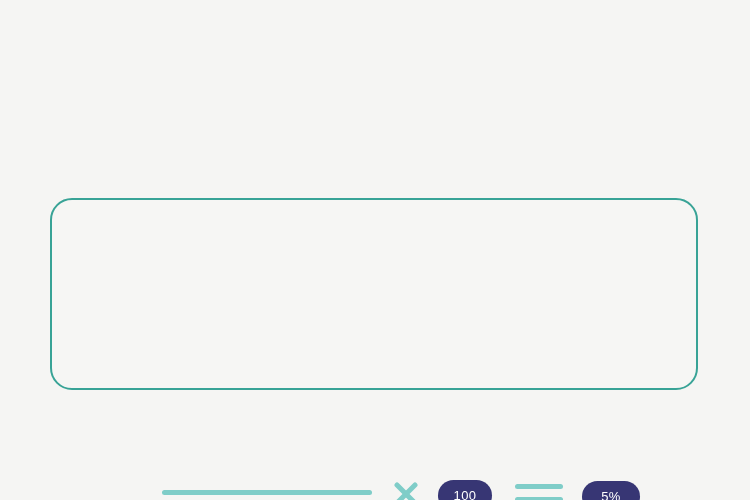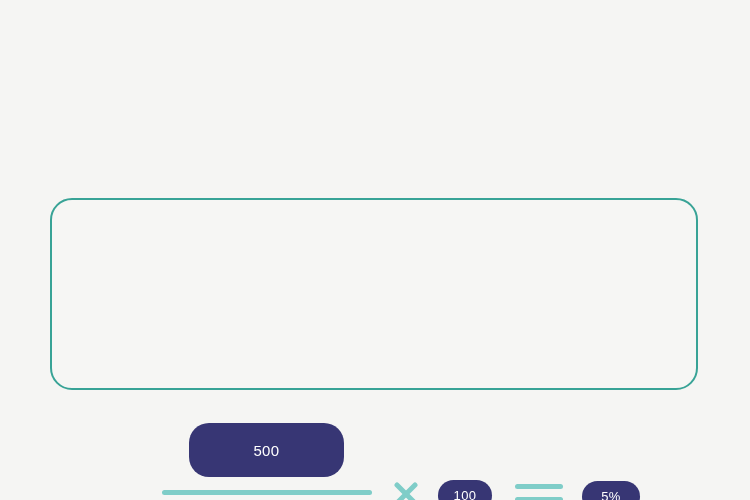--- a/index.html
+++ b/index.html
@@ -126,23 +126,20 @@
   #equals-bar-top  { top: 1px; }
   #equals-bar-bottom { top: 14px; }
 </style>
 </head>
 <body>
 
 <div id="stage">
 
   <div id="formula-card">
 
-    <div class="pill" id="pill-numerator">
-      <span>500</span>
-    </div>
 
     <div id="fraction-bar"></div>
 
     <div id="multiply-sign">
       <svg viewBox="0 0 26 26" xmlns="http://www.w3.org/2000/svg" aria-hidden="true">
         <line x1="4" y1="4" x2="22" y2="22" stroke="#7fcdc8" stroke-width="5" stroke-linecap="round"></line>
         <line x1="22" y1="4" x2="4" y2="22" stroke="#7fcdc8" stroke-width="5" stroke-linecap="round"></line>
       </svg>
     </div>
 

